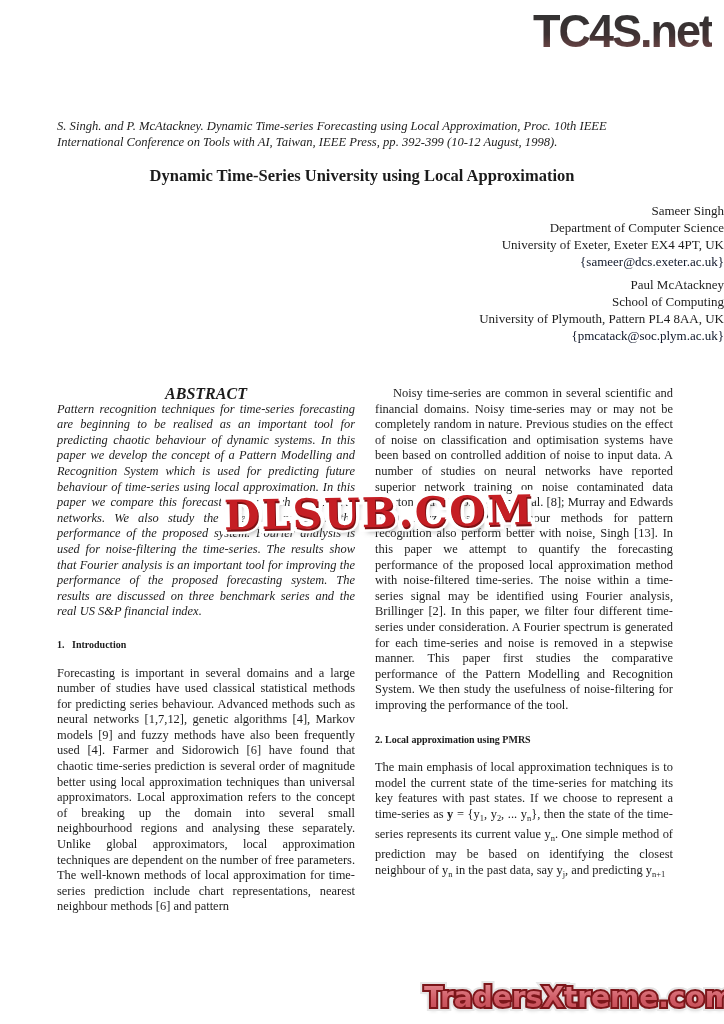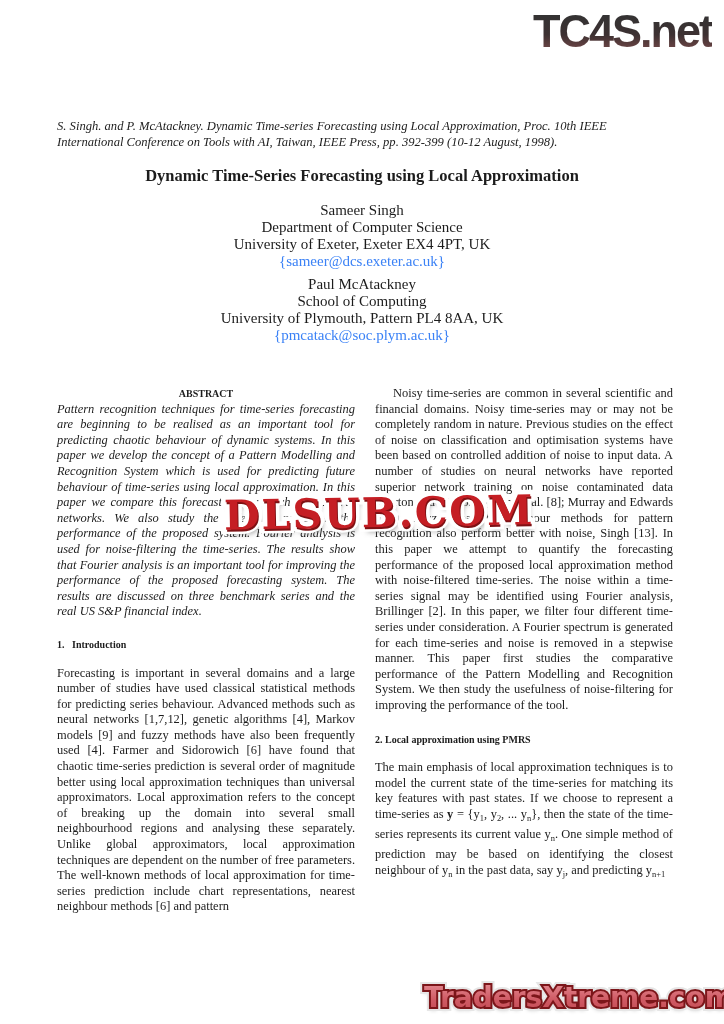--- a/index.html
+++ b/index.html
@@ -28,33 +28,33 @@
     position:absolute; top:119px; left:57px; width:616px;
     font-style:italic; font-size:12.6px; line-height:15.8px;
     text-align:left;
   }
 
   
   .paper-title {
     position:absolute; top:166px; left:0; width:724px;
     text-align:center; font-weight:bold; font-size:16.5px;
   }
-  .author-block { position:absolute; left:0; width:724px; text-align:center;
-    font-size:15px; line-height:17px; }
+  .author-block { position:absolute; left:0; width:724px; text-align:right;
+    font-size:13px; line-height:17px; }
   .author-block.first { top:202px; }
   .author-block.second { top:276px; }
-  .author-email { color:#3b82f6; text-decoration:none; }
+  .author-email { color:#0f172a; text-decoration:none; }
 
   
   .columns {
     position:absolute; top:386px; left:57px; width:616px;
     display:flex; gap:20px;
   }
   .col { width:298px; font-size:12.45px; line-height:15.6px; text-align:justify; }
-  .abstract-heading { text-align:center; font-weight:bold; font-size:10px; }
+  .abstract-heading { text-align:center; font-weight:bold; font-size:16px;font-style:italic; }
   .abstract-text { font-style:italic; }
   .col-heading { font-weight:bold; font-size:10px; text-align:left; }
   .col-heading.intro { margin-top:17px; margin-bottom:13px; }
   .col-heading.pmrs { margin-top:19px; margin-bottom:12px; }
   .para-indent { text-indent:18px; }
   sub { font-size:0.68em; }
 
   
   .wm-dlsub {
     position:absolute; left:224px; top:489px;
@@ -87,21 +87,21 @@
     -webkit-background-clip:text; background-clip:text;
     -webkit-text-fill-color:transparent; color:transparent; }
 </style>
 </head>
 <body>
 
 <div class="tc4s-logo">TC4S.net</div>
 
 <div class="citation">S. Singh. and P. McAtackney. Dynamic Time-series Forecasting using Local Approximation, Proc. 10th IEEE International Conference on Tools with AI, Taiwan,  IEEE Press, pp. 392-399 (10-12 August, 1998).</div>
 
-<div class="paper-title">Dynamic Time-Series Forecasting using Local Approximation</div>
+<div class="paper-title">Dynamic Time-Series University using Local Approximation</div>
 
 <div class="author-block first">
   <div>Sameer Singh</div>
   <div>Department of Computer Science</div>
   <div>University of Exeter, Exeter EX4 4PT, UK</div>
   <div><a href="#" class="author-email">{sameer@dcs.exeter.ac.uk}</a></div>
 </div>
 
 <div class="author-block second">
   <div>Paul McAtackney</div>

